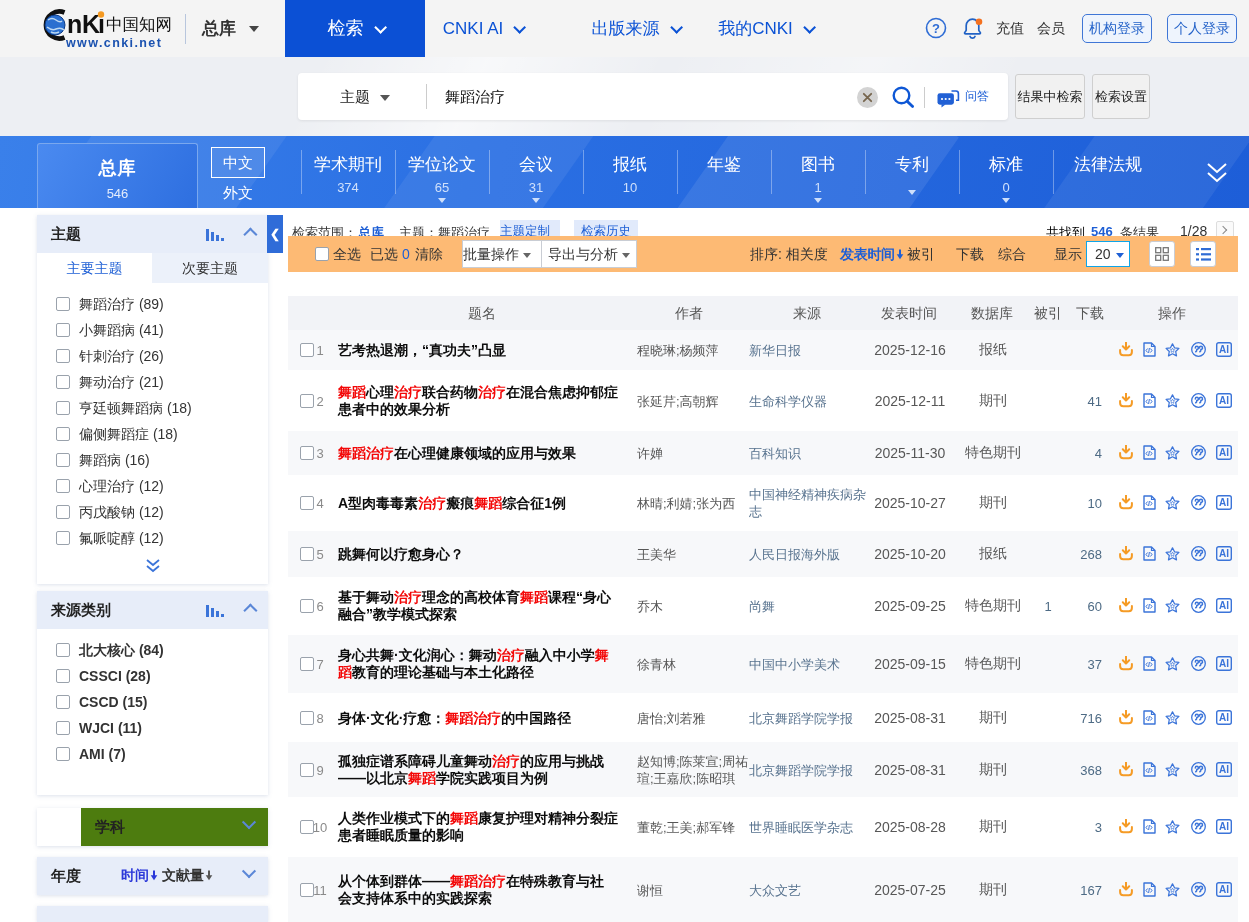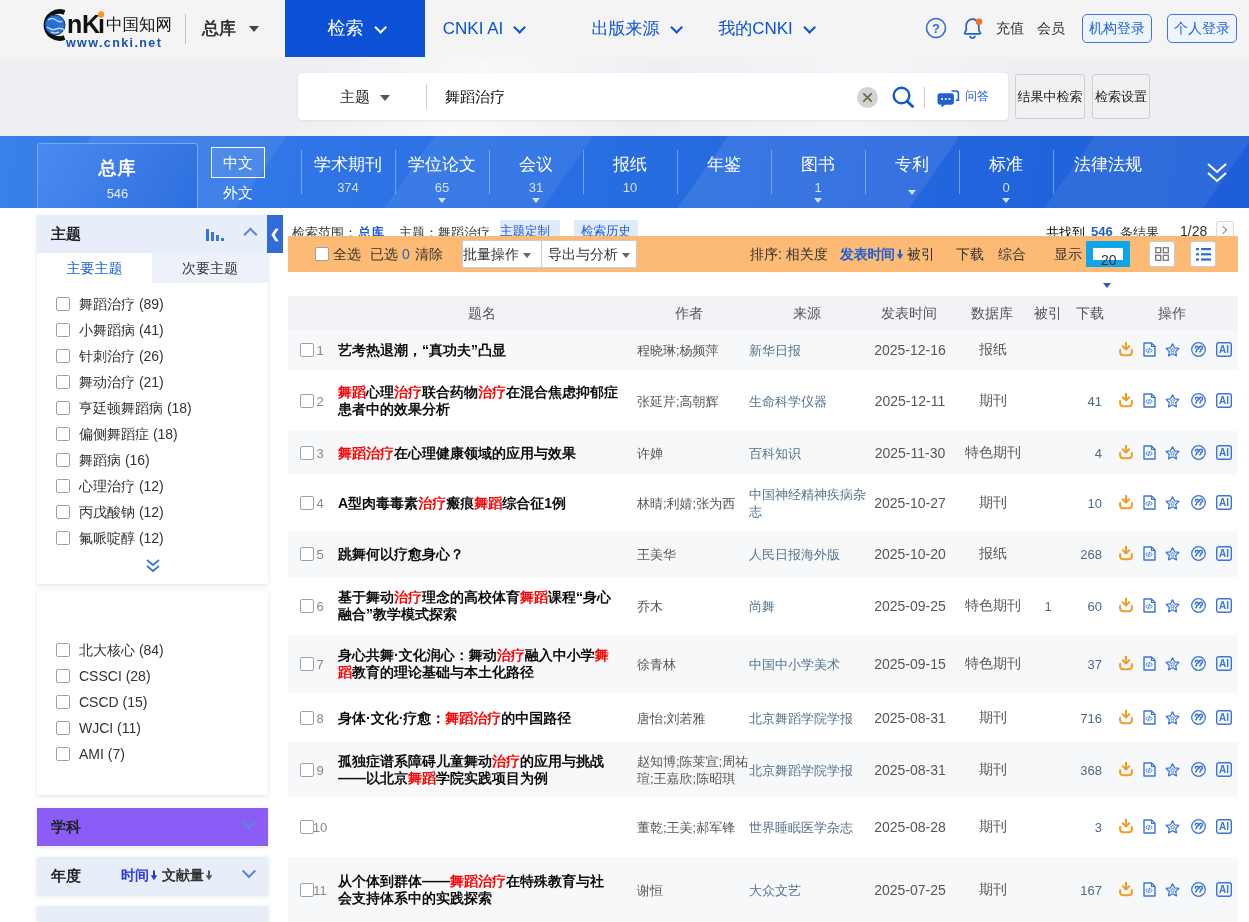--- a/index.html
+++ b/index.html
@@ -211,31 +211,40 @@
       <div class="sideitem"><span class="cbx"></span>丙戊酸钠 (12)</div>
       <div class="sideitem"><span class="cbx"></span>氟哌啶醇 (12)</div>
     </div>
     <svg style="position:absolute;left:108px;top:343px;" width="16" height="15" viewBox="0 0 16 15">
       <path d="M2 2 l6 5 l6 -5 M2 8 l6 5 l6 -5" fill="none" stroke="#3b74d9" stroke-width="1.8"></path>
     </svg>
   </div>
   <div class="abs" style="left:267px;top:215px;width:16px;height:38px;background:#2f6cd8;color:#fff;text-align:center;line-height:38px;font-size:12px;font-weight:bold;">❮</div>
 
   <div class="sidebox" style="top:591px;height:204px;">
-    <div style="position:absolute;left:0;top:46px;">
+    <div class="sidehead">来源类别
+      <svg style="position:absolute;right:44px;top:12px;" width="18" height="14" viewBox="0 0 18 14">
+        <rect x="0" y="2" width="3" height="12" fill="#3b74d9"></rect>
+          <rect x="5" y="5" width="3" height="9" fill="#3b74d9"></rect>
+          <rect x="10" y="8" width="3" height="6" fill="#3b74d9"></rect>
+          <rect x="15" y="11" width="3" height="3" fill="#3b74d9"></rect>
+      </svg>
+      <span class="chev-up" style="position:absolute;right:14px;top:16px;"></span>
+    </div>
+    <div style="position:absolute;left:0;top:46px;font-weight:bold;">
       <div class="sideitem"><span class="cbx"></span>北大核心 (84)</div>
       <div class="sideitem"><span class="cbx"></span>CSSCI (28)</div>
       <div class="sideitem"><span class="cbx"></span>CSCD (15)</div>
       <div class="sideitem"><span class="cbx"></span>WJCI (11)</div>
       <div class="sideitem"><span class="cbx"></span>AMI (7)</div>
     </div>
   </div>
 
   <div class="sidebox" style="top:808px;height:38px;">
-    <div class="sidehead" style="background:#8b5cf6;">学科
+    <div class="sidehead" style="background:#4d7c0f;margin-left:44px;">学科
       <span class="chev-dn" style="position:absolute;right:14px;top:12px;"></span>
     </div>
   </div>
 
   <div class="sidebox" style="top:857px;height:38px;">
     <div class="sidehead" style="background:#e7edf9;">年度
       <span style="position:absolute;left:84px;font-weight:bold;font-size:14px;color:#2b38d9;">时间<svg width="8" height="11" viewBox="0 0 8 11" style="vertical-align:-1px;margin-left:1px;">
             <path d="M4 0.5 v5.5" stroke="#2b38d9" stroke-width="2" fill="none"></path>
             <path d="M0.7 5.2 L4 10.2 L7.3 5.2 z" fill="#2b38d9"></path>
           </svg></span>
@@ -300,21 +309,21 @@
     <span class="abs" style="left:253px;top:4px;width:96px;height:28px;background:#fff;border:1px solid #c9cdd4;text-align:center;line-height:26px;font-size:14px;color:#333;">导出与分析 <span style="display:inline-block;width:0;height:0;border-left:4px solid transparent;border-right:4px solid transparent;border-top:5px solid #666;vertical-align:1px;"></span></span>
     <span class="abs" style="left:462px;top:0;line-height:36px;font-size:14px;color:#333;">排序: 相关度</span>
     <span class="abs" style="left:552px;top:0;line-height:36px;font-size:14px;color:#1e5fd5;font-weight:bold;letter-spacing:-0.3px;">发表时间<svg width="8" height="11" viewBox="0 0 8 11" style="vertical-align:-1px;margin-left:1px;">
           <path d="M4 0.5 v5.5" stroke="#1e5fd5" stroke-width="2" fill="none"></path>
           <path d="M0.7 5.2 L4 10.2 L7.3 5.2 z" fill="#1e5fd5"></path>
         </svg></span>
     <span class="abs" style="left:619px;top:0;line-height:36px;font-size:14px;color:#333;">被引</span>
     <span class="abs" style="left:668px;top:0;line-height:36px;font-size:14px;color:#333;">下载</span>
     <span class="abs" style="left:710px;top:0;line-height:36px;font-size:14px;color:#333;">综合</span>
     <span class="abs" style="left:766px;top:0;line-height:36px;font-size:14px;color:#333;">显示</span>
-    <span class="abs" style="left:798px;top:5px;width:44px;height:26px;background:#fff;border:7px solid #0ea5e9;font-size:14px;color:#333;line-height:24px;padding-left:8px;">20 <span style="display:inline-block;width:0;height:0;border-left:4px solid transparent;border-right:4px solid transparent;border-top:5px solid #1e5fd5;vertical-align:1px;margin-left:2px;"></span></span>
+    <span class="abs" style="left:798px;top:5px;width:44px;height:26px;background:#fff;border:1px solid #0ea5e9;font-size:14px;color:#333;line-height:24px;padding-left:8px;">20 <span style="display:inline-block;width:0;height:0;border-left:4px solid transparent;border-right:4px solid transparent;border-top:5px solid #1e5fd5;vertical-align:1px;margin-left:2px;"></span></span>
     <span class="abs" style="left:861px;top:5px;width:26px;height:26px;background:#fff;border:1px solid #c9cdd4;border-radius:3px;">
       <svg width="14" height="14" viewBox="0 0 14 14" style="margin:5px 0 0 5px;">
           <rect x="0.7" y="0.7" width="5" height="5" fill="none" stroke="#777" stroke-width="1.3"></rect>
           <rect x="8.3" y="0.7" width="5" height="5" fill="none" stroke="#777" stroke-width="1.3"></rect>
           <rect x="0.7" y="8.3" width="5" height="5" fill="none" stroke="#777" stroke-width="1.3"></rect>
           <rect x="8.3" y="8.3" width="5" height="5" fill="none" stroke="#777" stroke-width="1.3"></rect>
         </svg>
     </span>
     <span class="abs" style="left:902px;top:5px;width:26px;height:26px;background:#fff;border:1px solid #c9cdd4;border-radius:3px;">
       <svg width="15" height="13" viewBox="0 0 15 13" style="margin:6px 0 0 5px;">
@@ -578,20 +587,21 @@
             <use href="#d-quote"></use>
           </svg>
           <svg style="left:97px;" width="16" height="15" viewBox="0 0 16 15">
             <use href="#d-ai"></use>
           </svg>
         </div>
       </div>
     <div class="trow" style="height:60px;">
         <span class="c ck"></span>
         <span class="c num">10</span>
+        <div class="c tt">人类作业模式下的<span class="red">舞蹈</span>康复护理对精神分裂症患者睡眠质量的影响</div>
         <div class="c au">董乾;王美;郝军锋</div>
         <div class="c sr">世界睡眠医学杂志</div>
         <div class="c dt">2025-08-28</div>
         <div class="c db">期刊</div>
         <div class="c dl">3</div>
         <div class="ops">
           <svg style="left:0;" width="14" height="15" viewBox="0 0 14 15">
             <use href="#d-dl"></use>
           </svg>
           <svg style="left:24px;" width="13" height="15" viewBox="0 0 13 15">

